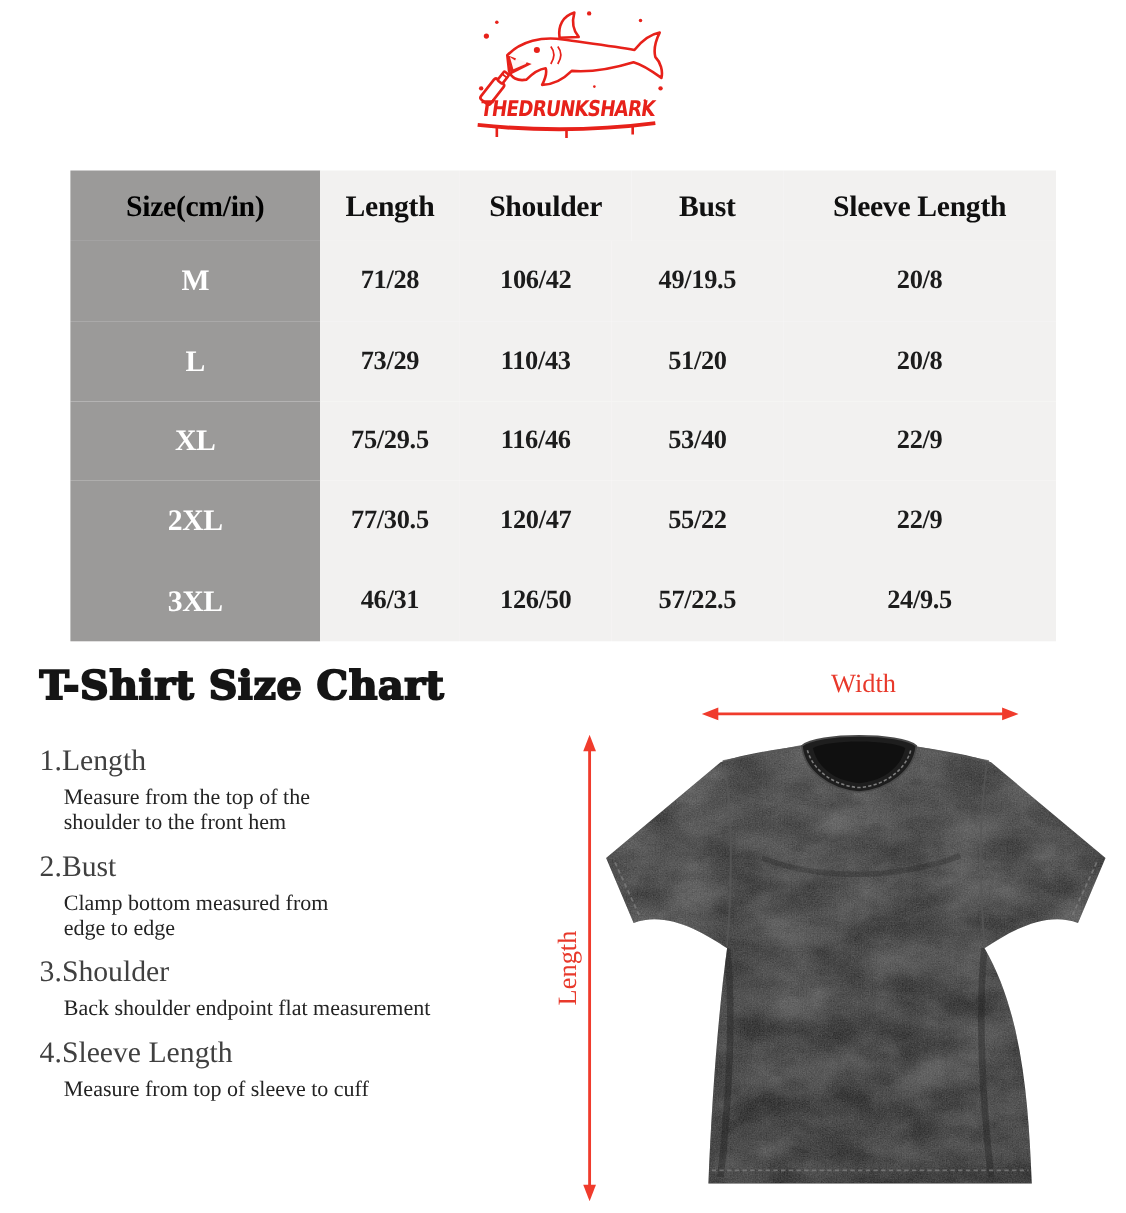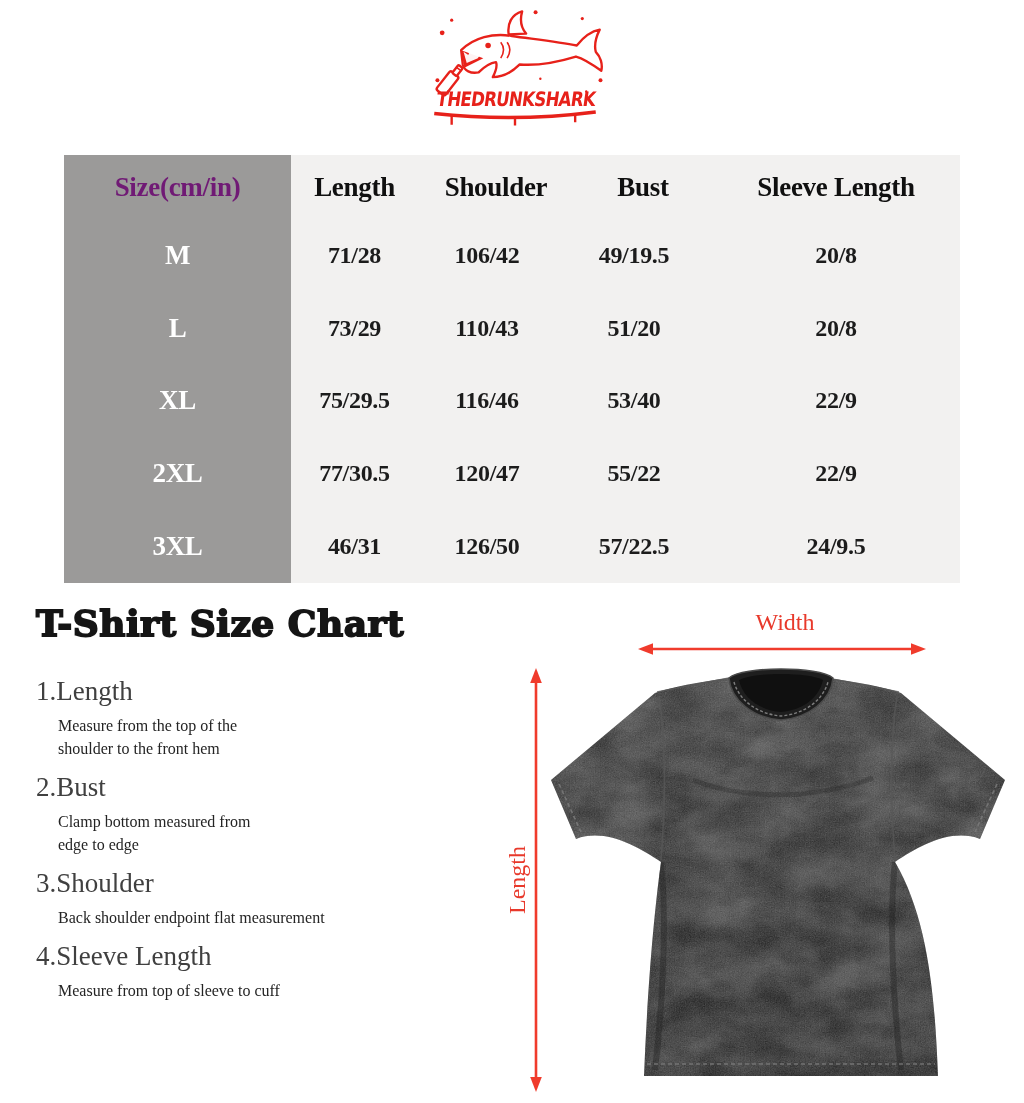--- a/index.html
+++ b/index.html
@@ -12,30 +12,30 @@
   
   .size-table{position:absolute;left:64px;top:155px;width:896px;height:428px;}
   .trow{display:flex;}
   .trow.hd{height:64px;}
   .trow.bd{height:72.8px;}
   .cell{display:flex;align-items:center;justify-content:center;background:#f2f1f0;
         font-weight:bold;font-size:24px;color:#1c1c1c;letter-spacing:-0.3px;}
   .c0{width:227px;background:#9b9a99;color:#ffffff;font-size:27px;}
   .c1{width:127px;} .c2{width:138px;} .c3{width:156px;} .c4{width:248px;}
   .trow.hd .cell{font-size:27px;color:#101010;}
-  .trow.hd .c0{color:#701a75;}
+  .trow.hd .c0{color:#000000;}
 
   
   .info{position:absolute;left:36px;top:604px;width:480px;}
   .info h1{margin:0 0 30px 0;font-family:"DejaVu Serif","Liberation Serif",serif;
            font-weight:bold;font-size:36px;line-height:1.1;color:#151515;
            -webkit-text-stroke:1.8px #151515;letter-spacing:0.5px;}
   .m-item{margin:0 0 8px 0;}
   .m-label{font-size:27px;line-height:34px;color:#404040;}
-  .m-desc{font-size:16px;line-height:23px;color:#242424;margin:6px 0 10px 22px;
+  .m-desc{font-size:20px;line-height:23px;color:#242424;margin:6px 0 10px 22px;
           white-space:pre-line;}
 
   
   .shirt{position:absolute;left:543px;top:660px;width:470px;height:430px;}
   .arrow-w{position:absolute;left:638px;top:641px;}
   .arrow-l{position:absolute;left:527px;top:668px;}
   .lbl{position:absolute;color:#e8392b;font-size:24px;text-align:center;}
   .lbl-width{left:720px;top:609px;width:130px;}
   .lbl-length{left:457px;top:867px;width:120px;height:26px;transform:rotate(-90deg);}
 </style>

